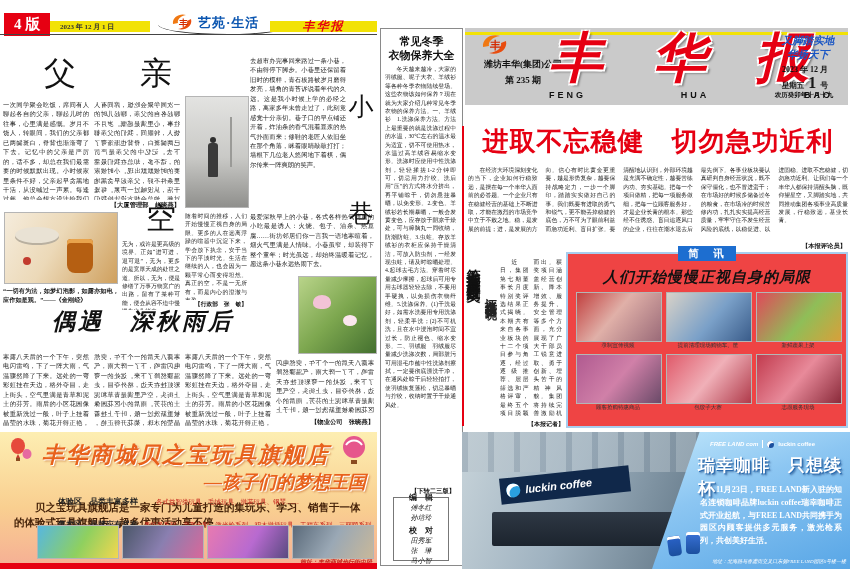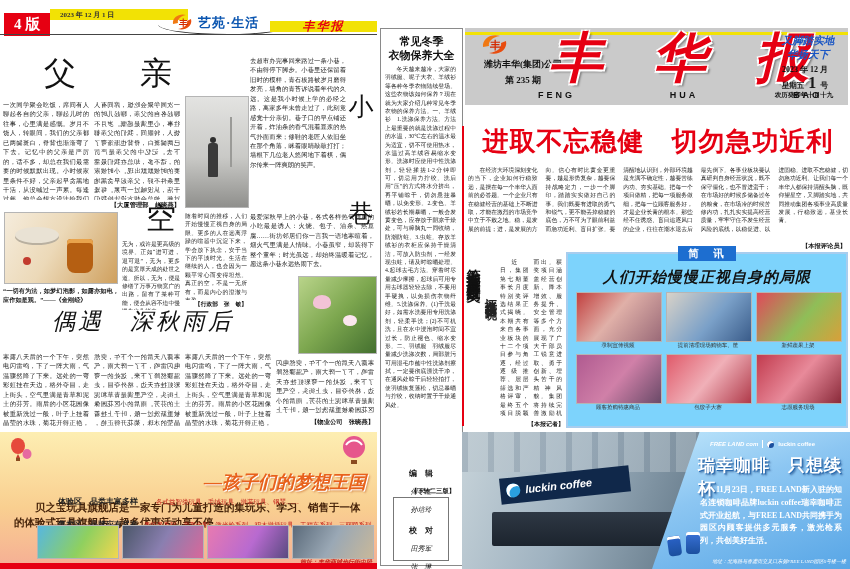--- a/index.html
+++ b/index.html
@@ -17,21 +17,21 @@
   .rule{background:#444;}
 </style>
 </head>
 <body>
 
 <div id="canvas">
 
   <div class="abs" style="left:4px;top:13px;width:46px;height:23px;background:#e60012;color:#fff;
               display:flex;align-items:center;justify-content:center;font-weight:bold;font-size:15px;">4 版</div>
 
-  <div class="abs yellowbar" style="left:50px;top:9px;width:138px;display:flex;align-items:center;">
+  <div class="abs yellowbar" style="left:50px;top:21px;width:100px;display:flex;align-items:center;">
     <span style="font-size:7px;color:#333;padding-left:10px;font-weight:bold;">2023 年 12 月 1 日</span>
   </div>
 
   <span class="abs" style="left:170px;top:12px;width:24px;height:20px;">
     <svg width="24" height="20" viewBox="0 0 24 20">
       <path d="M3 12 C2 5 10 1 16 3 C10 4 7 8 8 11 Z" fill="#f07812"></path>
       <path d="M21 7 C23 14 15 19 8 17 C15 16 18 12 17 9 Z" fill="#e84c0e"></path>
       <text x="9" y="14" font-size="9" fill="#d42a00" font-weight="bold">丰</text>
     </svg>
   </span>
@@ -68,21 +68,21 @@
   <div class="abs" style="left:3px;top:286px;width:116px;height:22px;font-size:6.2px;font-weight:bold;line-height:1.5;text-align:justify;color:#222;overflow:hidden;">“一切有为法，如梦幻泡影，如露亦如电，应作如是观。”——《金刚经》</div>
   <div class="abs" style="left:146px;top:198px;font-size:30px;color:#111;">空</div>
   <div class="abs tiny" style="left:122px;top:240px;width:58px;height:70px;">无为，或许是更高级的境界。正如“进可进，退可退”，无为，更多的是宽厚天成的处世之道。所以，无为，便是修缮了万事万物宽广的出路，留有了某种可能，便会从容不迫中慢慢生出头绪来。</div>
   <div class="abs tiny" style="left:185px;top:212px;width:62px;height:88px;">随着时间的推移，人们开始慢慢正视自身的局限。更多的人在远离浮躁的喧嚣中沉淀下来，学会放下执念，安于当下的平淡时光。生活在继续的人，也会因为一颗平常心而变得坦然。真正的空，不是一无所有，而是内心的澄澈与丰盈。</div>
   <div class="abs byline" style="left:185px;top:300px;width:62px;font-size:5.8px;">【行政部　张　敏】</div>
 
   <div class="abs ph" style="left:298px;top:276px;width:77px;height:76px;background:linear-gradient(135deg,#b9d48a 0%,#7da74f 50%,#44702f 100%);">
     <div style="position:absolute;left:14px;top:18px;width:18px;height:14px;background:#f2c3d6;border-radius:50% 50% 40% 40%;"></div>
     <div style="position:absolute;left:44px;top:38px;width:14px;height:11px;background:#fbe6ef;border-radius:50%;"></div>
   </div>
-  <div class="abs" style="left:52px;top:306px;width:216px;font-size:23px;font-weight:normal;font-style:italic;color:#111;letter-spacing:3px;">偶遇　深秋雨后</div>
+  <div class="abs" style="left:52px;top:306px;width:216px;font-size:23px;font-weight:bold;font-style:italic;color:#111;letter-spacing:3px;">偶遇　深秋雨后</div>
   <div class="abs txt" style="left:3px;top:352px;width:86px;height:74px;">寒露八天后的一个下午，突然电闪雷鸣，下了一阵大雨，气温骤然降了下来。远处的一弯彩虹挂在天边，格外夺目，走上街头，空气里满是青草和泥土的芬芳。雨后的小区花园像被重新洗过一般，叶子上挂着晶莹的水珠，菊花开得正艳，金黄的、淡紫的、雪白的，一簇簇挤在一起，煞是好看。几只麻雀在湿漉漉的枝头跳来跳去，抖落一串串水珠。转过街角，忽然与一丛盛开的木芙蓉不期而遇，粉白的花朵缀满枝头，在雨后的夕阳里显得格外娇艳动人，我驻足良久，不忍离去。深秋的雨后，总能遇见这般不经意的美好，让人心生欢喜。偶遇，是生活赠予的小确幸，愿我们都能在平凡的日子里，遇见属于自己的风景。</div>
   <div class="abs txt" style="left:94px;top:352px;width:86px;height:74px;transform:scaleX(-1);">寒露八天后的一个下午，突然电闪雷鸣，下了一阵大雨，气温骤然降了下来。远处的一弯彩虹挂在天边，格外夺目，走上街头，空气里满是青草和泥土的芬芳。雨后的小区花园像被重新洗过一般，叶子上挂着晶莹的水珠，菊花开得正艳，金黄的、淡紫的、雪白的，一簇簇挤在一起，煞是好看。几只麻雀在湿漉漉的枝头跳来跳去，抖落一串串水珠。转过街角，忽然与一丛盛开的木芙蓉不期而遇，粉白的花朵缀满枝头，在雨后的夕阳里显得格外娇艳动人，我驻足良久，不忍离去。深秋的雨后，总能遇见这般不经意的美好，让人心生欢喜。偶遇，是生活赠予的小确幸，愿我们都能在平凡的日子里，遇见属于自己的风景。</div>
   <div class="abs txt" style="left:185px;top:352px;width:86px;height:74px;">寒露八天后的一个下午，突然电闪雷鸣，下了一阵大雨，气温骤然降了下来。远处的一弯彩虹挂在天边，格外夺目，走上街头，空气里满是青草和泥土的芬芳。雨后的小区花园像被重新洗过一般，叶子上挂着晶莹的水珠，菊花开得正艳，金黄的、淡紫的、雪白的，一簇簇挤在一起，煞是好看。几只麻雀在湿漉漉的枝头跳来跳去，抖落一串串水珠。转过街角，忽然与一丛盛开的木芙蓉不期而遇，粉白的花朵缀满枝头，在雨后的夕阳里显得格外娇艳动人，我驻足良久，不忍离去。深秋的雨后，总能遇见这般不经意的美好，让人心生欢喜。偶遇，是生活赠予的小确幸，愿我们都能在平凡的日子里，遇见属于自己的风景。</div>
   <div class="abs txt" style="left:276px;top:358px;width:98px;height:58px;transform:scaleX(-1);">寒露八天后的一个下午，突然电闪雷鸣，下了一阵大雨，气温骤然降了下来。远处的一弯彩虹挂在天边，格外夺目，走上街头，空气里满是青草和泥土的芬芳。雨后的小区花园像被重新洗过一般，叶子上挂着晶莹的水珠，菊花开得正艳，金黄的、淡紫的、雪白的，一簇簇挤在一起，煞是好看。几只麻雀在湿漉漉的枝头跳来跳去，抖落一串串水珠。转过街角，忽然与一丛盛开的木芙蓉不期而遇，粉白的花朵缀满枝头，在雨后的夕阳里显得格外娇艳动人，我驻足良久，不忍离去。深秋的雨后，总能遇见这般不经意的美好，让人心生欢喜。偶遇，是生活赠予的小确幸，愿我们都能在平凡的日子里，遇见属于自己的风景。</div>
   <div class="abs byline" style="left:276px;top:418px;width:98px;">【物业公司　张晓燕】</div>
 
   <div class="abs" style="left:0;top:432px;width:377px;height:137px;background:linear-gradient(180deg,#fdeeb2 0%,#f9cf90 55%,#f5ae95 100%);">
     <span style="position:absolute;left:10px;top:6px;">
       <svg width="22" height="30" viewBox="0 0 22 30">
           <ellipse cx="8" cy="8" rx="7" ry="8" fill="#e64a3c"></ellipse>
@@ -91,20 +91,21 @@
           <ellipse cx="17" cy="16" rx="4.5" ry="5" fill="#e66aa0"></ellipse>
         </svg>
     </span>
     <span style="position:absolute;left:340px;top:4px;">
       <svg width="28" height="34" viewBox="0 0 28 34">
           <ellipse cx="14" cy="11" rx="11" ry="11" fill="#e6578c"></ellipse>
           <path d="M6 9 C10 3 18 3 22 9" stroke="#fff" stroke-width="2" fill="none"></path>
           <rect x="11" y="24" width="6" height="4" fill="#8a4b20"></rect>
         </svg>
     </span>
+    <div style="position:absolute;left:42px;top:8px;font-size:22px;font-weight:bold;font-style:italic;color:#e8611c;letter-spacing:2px;text-shadow:1px 1px 0 #fff,2px 2px 2px rgba(180,60,0,.45);">丰华商城贝之宝玩具旗舰店</div>
     <div style="position:absolute;left:150px;top:38px;width:216px;text-align:right;font-size:18px;font-weight:bold;font-style:italic;color:#e8611c;text-shadow:1px 1px 0 #fff,2px 2px 2px rgba(180,60,0,.45);">—孩子们的梦想王国</div>
     <div style="position:absolute;left:14px;top:52px;width:350px;font-size:10.5px;font-weight:bold;color:#46230a;line-height:1.45;text-indent:2em;margin-top:16px;">贝之宝玩具旗舰店是一家专门为儿童打造的集玩乐、学习、销售于一体的体验式玩具旗舰店，超多优惠活动享不停。</div>
     <div style="position:absolute;left:58px;top:64px;width:310px;display:flex;gap:18px;align-items:baseline;">
       <span style="font-size:8px;font-weight:bold;color:#222;white-space:nowrap;">体验区　品类丰富多样</span>
       <span style="font-size:6.5px;color:#c4231b;white-space:nowrap;overflow:hidden;">各式益智类玩具、毛绒玩具、拼装玩具、钢琴……</span>
     </div>
     <div style="position:absolute;left:58px;top:87px;width:316px;display:flex;gap:6px;align-items:baseline;">
       <span style="font-size:8px;font-weight:bold;color:#222;white-space:nowrap;">售卖区　品牌应有尽有</span>
       <span style="font-size:6.5px;color:#c4231b;white-space:nowrap;overflow:hidden;">奥特曼系列、变形金刚、激光枪系列、积木拼插玩具、工程车系列、三丽鸥系列、咕卡系列、各式合金车模……</span>
     </div>
@@ -117,21 +118,21 @@
   </div>
 
   <div class="abs" style="left:380px;top:28px;width:81px;height:536px;border:1px solid #8a8a8a;background:#fff;">
     <div style="margin-top:5px;text-align:center;font-size:11px;font-weight:bold;line-height:1.3;color:#111;">
       <div>常见冬季</div>
       <div>衣物保养大全</div>
     </div>
     <div class="tiny" style="position:absolute;left:4px;top:36px;width:71px;height:420px;text-indent:2em;">冬天越来越冷，大家的羽绒服、呢子大衣、羊绒衫等各种冬季衣物陆续登场。这些衣物该如何保养？现在就为大家介绍几种常见冬季衣物的保养方法。一、羊绒衫　1.洗涤保养方法。方法上最重要的就是洗涤过程中的水温，30℃左右的温水最为适宜，切不可使用热水，水温过高羊绒容易缩水变形。洗涤时应使用中性洗涤剂，轻轻揉搓1-2分钟即可，切忌用力拧绞。洗后用“压”的方式将水分挤出，再平铺晾干，切勿悬挂暴晒，以免变形。2.变色。羊绒衫若长期暴晒，一般会发黄变色，应存放于阴凉干燥处，可与樟脑丸一同收纳，防潮防蛀。3.虫蛀。存放羊绒衫的衣柜应保持干燥清洁，可放入防虫剂，一经发现虫蛀，请及时晾晒处理。4.起球去毛方法。穿着时尽量减少摩擦，起球后可用专用去球器轻轻去除，不要用手硬拽，以免损伤衣物纤维。5.洗涤保养。(1)干洗最好，如需水洗要用专用洗涤剂，轻柔手洗；(2)不可机洗，且在水中浸泡时间不宜过长，防止褪色、缩水变形。二、羽绒服　羽绒服尽量减少洗涤次数，局部脏污可用湿毛巾蘸中性洗涤剂擦拭，一定要彻底漂洗干净，在通风处晾干后轻轻拍打，使羽绒恢复蓬松，切忌暴晒与拧绞，收纳时置于干燥通风处。</div>
     <div style="position:absolute;left:12px;top:458px;width:62px;text-align:right;font-size:6.3px;font-weight:bold;color:#111;">【下转二三版】</div>
     <div style="position:absolute;left:12px;top:468px;width:54px;height:62px;border:1px solid #777;
-                display:flex;flex-direction:column;align-items:center;justify-content:center;gap:8px;">
+                display:flex;flex-direction:column;align-items:center;justify-content:center;gap:0;">
       <div style="font-size:8px;font-weight:bold;">编　辑</div>
       <div style="font-size:7px;font-style:italic;">傅冬红</div>
       <div style="font-size:7px;font-style:italic;">孙培玲</div>
       <div style="font-size:8px;font-weight:bold;margin-top:2px;">校　对</div>
       <div style="font-size:7px;font-style:italic;">田秀军</div>
       <div style="font-size:7px;font-style:italic;">张　琳</div>
       <div style="font-size:7px;font-style:italic;">马小智</div>
     </div>
   </div>
 
@@ -146,21 +147,21 @@
     </span>
     <div style="position:absolute;left:3px;top:30px;width:110px;text-align:center;font-size:9px;font-weight:bold;color:#111;">潍坊丰华(集团)公司</div>
     <div style="position:absolute;left:3px;top:46px;width:110px;text-align:center;font-size:9px;font-weight:bold;color:#111;">第 235 期</div>
     <div style="position:absolute;left:84px;top:-6px;width:260px;display:flex;justify-content:space-between;
                 font-size:54px;font-weight:bold;color:#e60012;font-style:italic;
                 text-shadow:1.5px 1.5px 0 #fff,-1.5px -1.5px 0 #fff,1.5px -1.5px 0 #fff,-1.5px 1.5px 0 #fff,3px 3px 2px rgba(0,0,0,.35);">
       <span>丰</span>
       <span>华</span>
       <span>报</span>
     </div>
-    <div class="sans" style="position:absolute;left:73px;top:62px;width:284px;display:flex;justify-content:space-between;font-size:9px;font-weight:bold;letter-spacing:3px;color:#111;">
+    <div class="sans" style="position:absolute;left:84px;top:62px;width:284px;display:flex;justify-content:space-between;font-size:9px;font-weight:bold;letter-spacing:3px;color:#111;">
       <span>FENG</span>
       <span>HUA</span>
       <span>BAO</span>
     </div>
     <div style="position:absolute;left:308px;top:6px;width:70px;text-align:center;color:#1a56c4;font-weight:bold;font-style:italic;font-size:10.5px;line-height:1.35;">
       <div>又脚踏实地</div>
       <div>华扬天下</div>
     </div>
     <div style="position:absolute;left:300px;top:36px;width:80px;text-align:center;font-size:8px;font-weight:bold;color:#111;">2023 年 12 月</div>
     <div style="position:absolute;left:300px;top:46px;width:80px;text-align:center;">
@@ -177,21 +178,21 @@
   <div class="abs" style="left:468px;top:124px;width:380px;text-align:center;font-size:26px;font-weight:900;color:#e60012;letter-spacing:1px;">进取不忘稳健　切勿急功近利</div>
 
   <div class="abs tiny" style="left:468px;top:166px;width:380px;height:84px;column-count:5;column-gap:8px;text-indent:2em;">在经济大环境深刻变化的当下，企业如何行稳致远，是摆在每一个丰华人面前的必答题。一个企业只有在稳健经营的基础上不断进取，才能在激烈的市场竞争中立于不败之地。稳，是发展的前提；进，是发展的方向。信心有时比黄金更重要，越是形势复杂，越要保持战略定力，一步一个脚印，踏踏实实做好自己的事。我们既要有进取的勇气和锐气，更不能丢掉稳健的底色，万不可为了眼前利益而急功近利、盲目扩张。要清醒地认识到，外部环境越是充满不确定性，越要苦练内功、夯实基础。把每一个项目做精，把每一项服务做细，把每一位顾客服务好，才是企业长青的根本。那些经不住诱惑、盲目追逐风口的企业，往往在潮水退去后最先倒下。各事业板块要认真研判自身经营状况，既不保守僵化，也不冒进蛮干；在市场好的时候多储备过冬的粮食，在市场冷的时候苦修内功，扎扎实实提高经营质量，牢牢守住不发生经营风险的底线，以稳促进、以进固稳。进取不忘稳健，切勿急功近利。让我们每一个丰华人都保持清醒头脑，既仰望星空，又脚踏实地，共同推动集团各项事业高质量发展，行稳致远，基业长青。</div>
   <div class="abs byline" style="left:770px;top:242px;width:76px;">【本报评论员】</div>
 
   <div class="abs vert" style="left:464px;top:258px;height:170px;font-size:14px;font-weight:bold;color:#111;letter-spacing:2px;">第七期董事长月度特别奖</div>
   <div class="abs vert" style="left:482px;top:288px;height:110px;font-size:12px;font-weight:bold;color:#222;letter-spacing:2px;">评选结果揭晓</div>
   <div class="abs tiny" style="left:500px;top:258px;width:62px;height:160px;column-count:2;column-gap:5px;text-indent:2em;">近日，集团第七期董事长月度特别奖评选结果正式揭晓。本期共有来自各事业板块的十二个项目参与角逐，经过逐级推荐、层层筛选和严格评审，最终五个项目脱颖而出。获奖项目涵盖经营创新、降本增效、服务提升、安全管理等多个方面，充分展现了广大干部员工锐意进取、勇于创新、埋头苦干的精神风貌。集团将持续完善激励机制，树立实干导向，激发全员创新创效活力，为集团高质量发展注入强劲动力。</div>
   <div class="abs byline" style="left:498px;top:420px;width:66px;font-size:6px;">【本报记者】</div>
 
-  <div class="abs" style="left:566px;top:252px;width:282px;height:176px;border:2px solid #a8cdee;background:#7dd3fc;box-sizing:border-box;">
+  <div class="abs" style="left:566px;top:252px;width:282px;height:176px;border:2px solid #a8cdee;background:#ef4444;box-sizing:border-box;">
     <div style="position:absolute;left:110px;top:-8px;width:58px;height:15px;background:#1d6ed0;color:#fff;
                 font-size:10.5px;font-weight:bold;display:flex;align-items:center;justify-content:center;letter-spacing:2px;">简　讯</div>
     <div style="position:absolute;left:0;top:14px;width:100%;text-align:center;font-size:15px;font-weight:bold;font-style:italic;letter-spacing:1px;color:#111;">人们开始慢慢正视自身的局限</div>
     <div class="ph" style="position:absolute;left:8px;top:38px;width:84px;height:48px;background:linear-gradient(130deg,#c2403f 0%,#e0b0a8 45%,#9a6a78 100%);"></div>
     <div class="ph" style="position:absolute;left:98px;top:38px;width:84px;height:48px;background:linear-gradient(130deg,#d8d2c8 0%,#7aa0c8 55%,#3a5c8a 100%);"></div>
     <div class="ph" style="position:absolute;left:188px;top:38px;width:84px;height:48px;background:linear-gradient(130deg,#e0495a 0%,#8fbe58 55%,#d8a03a 100%);"></div>
     <div class="caption" style="position:absolute;left:8px;top:88px;width:84px;">录制宣传视频</div>
     <div class="caption" style="position:absolute;left:98px;top:88px;width:84px;">提前清理现场购物车、筐</div>
     <div class="caption" style="position:absolute;left:188px;top:88px;width:84px;">新鲜蔬果上架</div>
     <div class="ph" style="position:absolute;left:8px;top:100px;width:84px;height:48px;background:linear-gradient(130deg,#b05a90 0%,#d080a8 50%,#6a4a68 100%);"></div>

